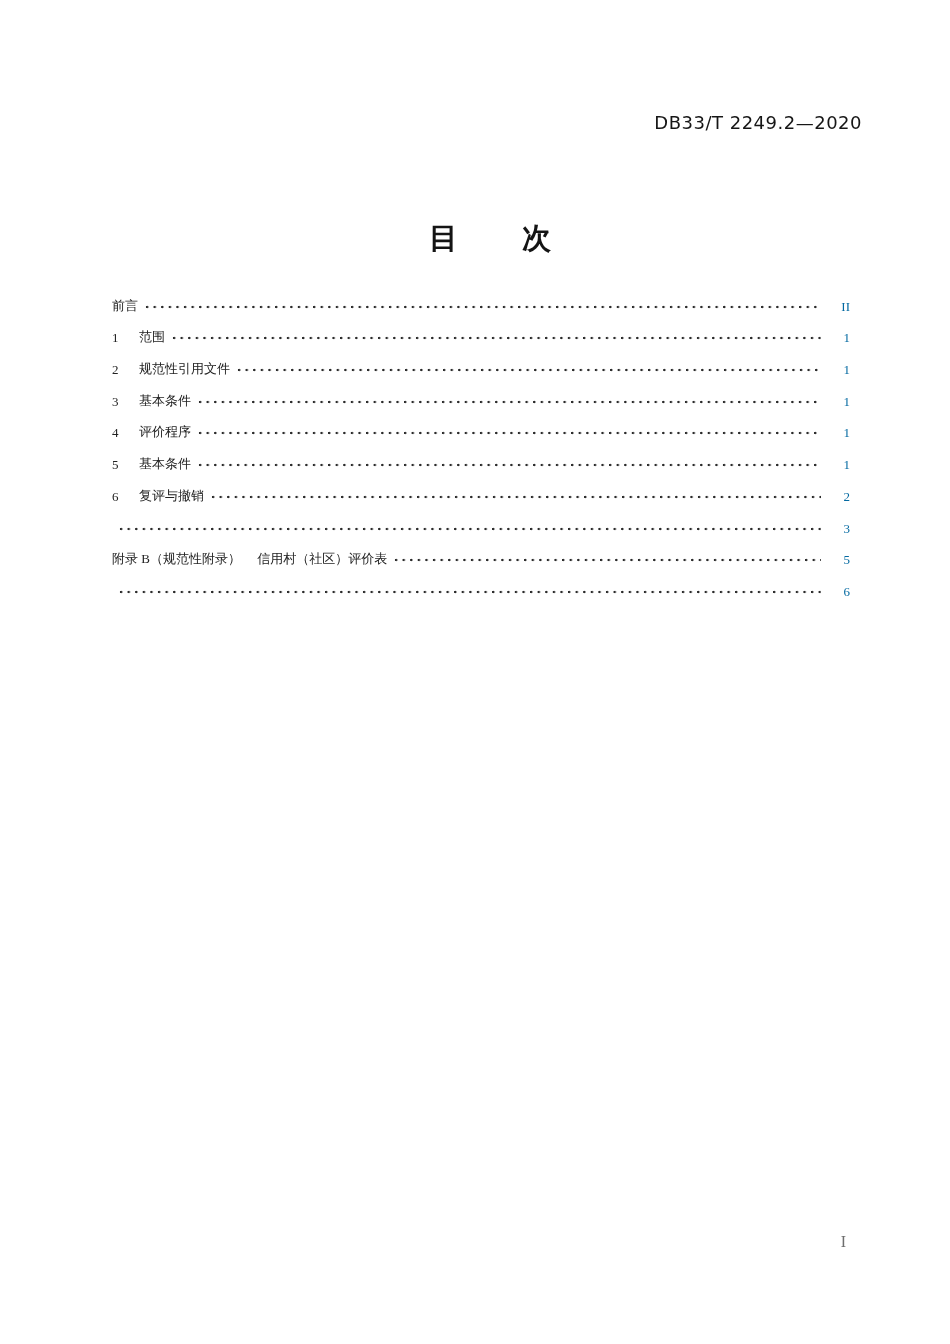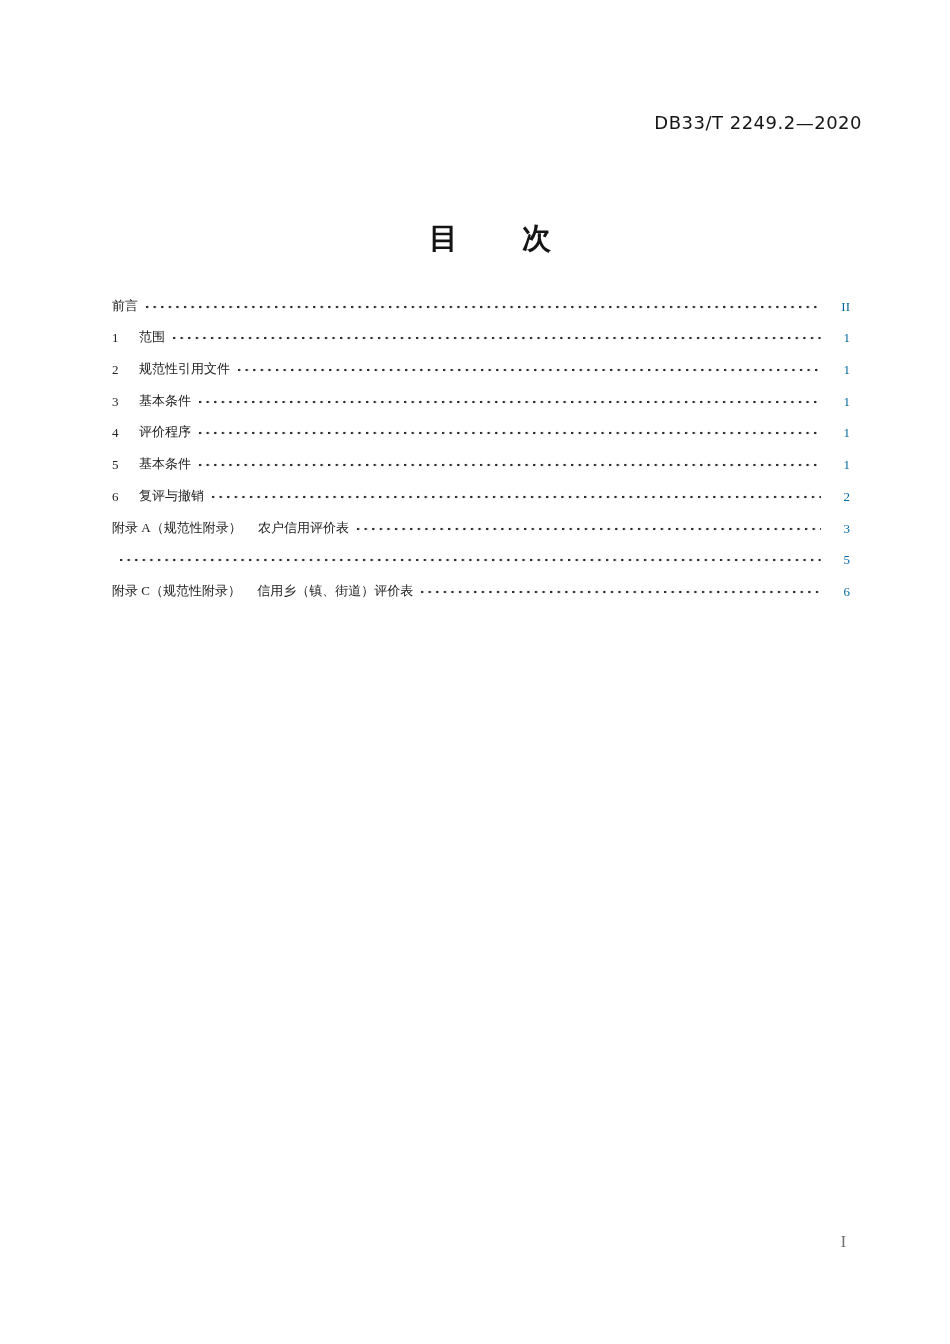--- a/index.html
+++ b/index.html
@@ -136,34 +136,33 @@
 
     <div class="toc-row">
       <span class="num">6</span>
       <span class="label">复评与撤销</span>
       <span class="leader"></span>
       <span class="pg">2</span>
     </div>
 
     <div class="toc-row">
 
-      <span class="label">附录 A（规范性附录）　 农户信用评价表</span>
       <span class="leader"></span>
       <span class="pg">3</span>
     </div>
 
     <div class="toc-row">
 
+      <span class="label">附录 B（规范性附录）　 信用村（社区）评价表</span>
       <span class="leader"></span>
       <span class="pg">5</span>
     </div>
 
     <div class="toc-row">
 
-      <span class="label">附录 C（规范性附录）　 信用乡（镇、街道）评价表</span>
       <span class="leader"></span>
       <span class="pg">6</span>
     </div>
   </div>
 
   <div class="footer">
     <span>I</span>
   </div>
 
 </div>

